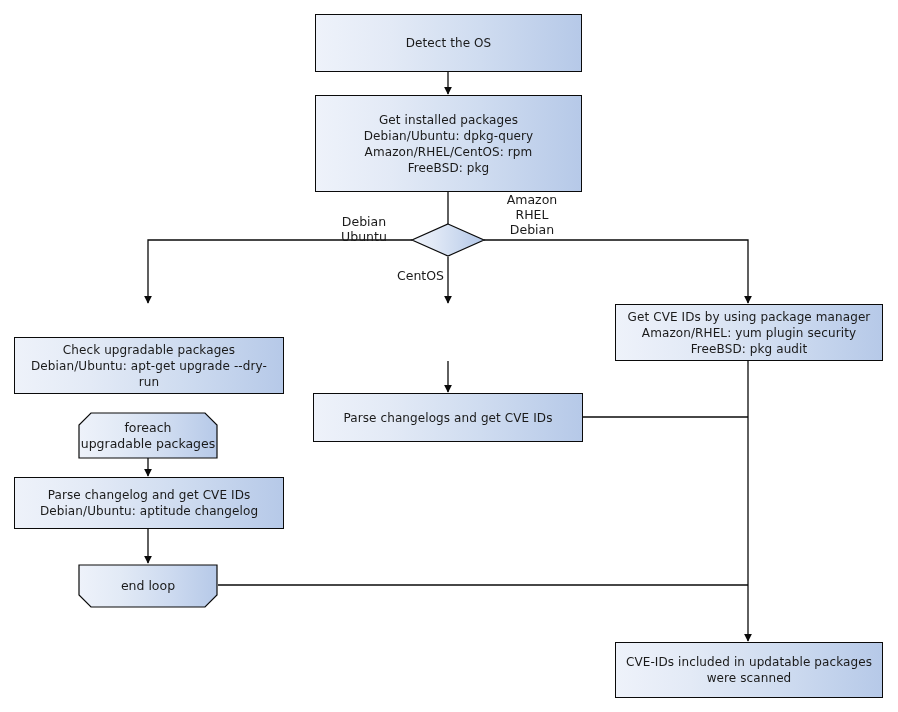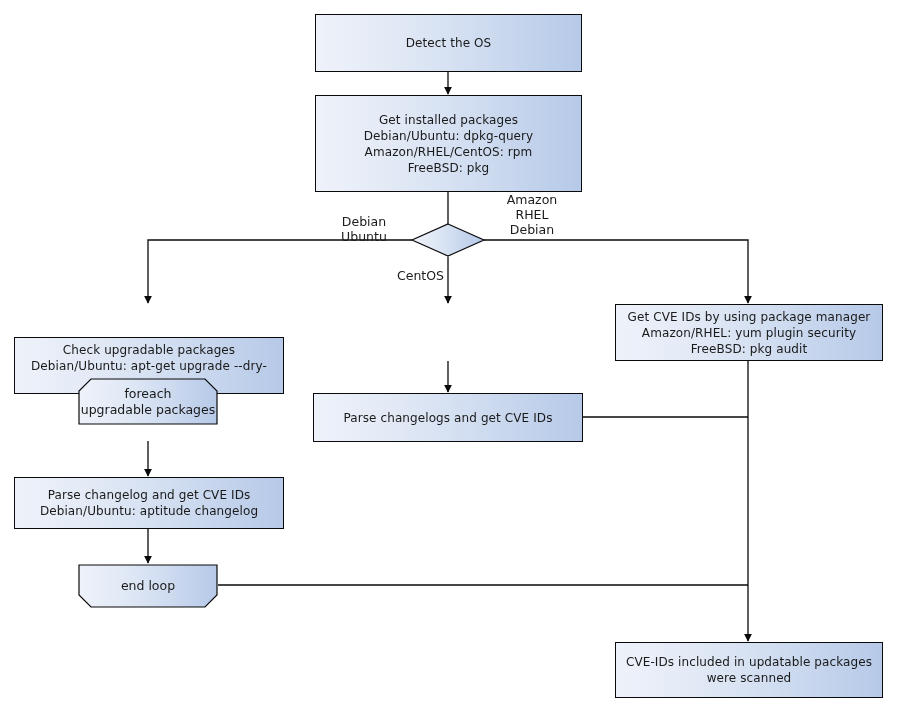--- a/index.html
+++ b/index.html
@@ -158,21 +158,21 @@
 Debian/Ubuntu: apt-get upgrade --dry-run</span>
   </div>
 
 
   <div class="node box" style="left:615px; top:304px; width:268px; height:57px;">
     <span class="txt">Get CVE IDs by using package manager
 Amazon/RHEL: yum plugin security
 FreeBSD: pkg audit</span>
   </div>
 
-  <div class="shape-wrap" style="left:78px; top:378px; width:140px; height:47px;">
+  <div class="shape-wrap" style="left:78px; top:412px; width:140px; height:47px;">
     <svg class="outline" viewBox="0 0 140 47" xmlns="http://www.w3.org/2000/svg">
       <defs>
         <linearGradient id="gradForeach" x1="0" y1="0" x2="1" y2="0">
           <stop offset="0%" stop-color="#eef2fa"></stop>
           <stop offset="30%" stop-color="#e2eaf6"></stop>
           <stop offset="65%" stop-color="#cedbf0"></stop>
           <stop offset="100%" stop-color="#b6c9e8"></stop>
         </linearGradient>
       </defs>
       <path d="M 13 1 L 127 1 L 139 13 L 139 46 L 1 46 L 1 13 Z" fill="url(#gradForeach)" stroke="#0a0a0a" stroke-width="1.2"></path>

